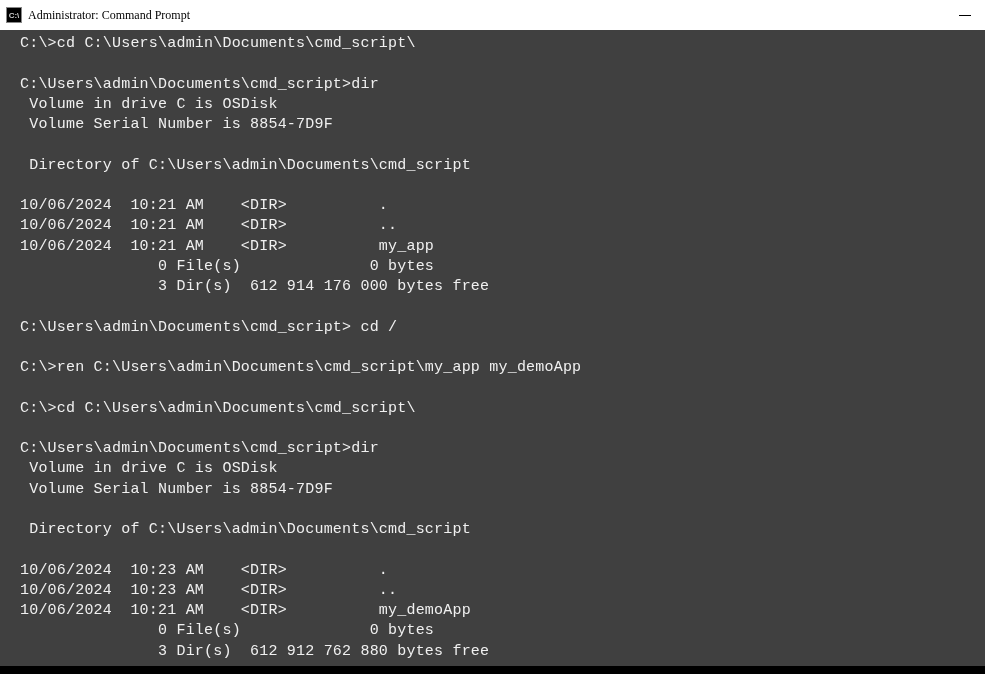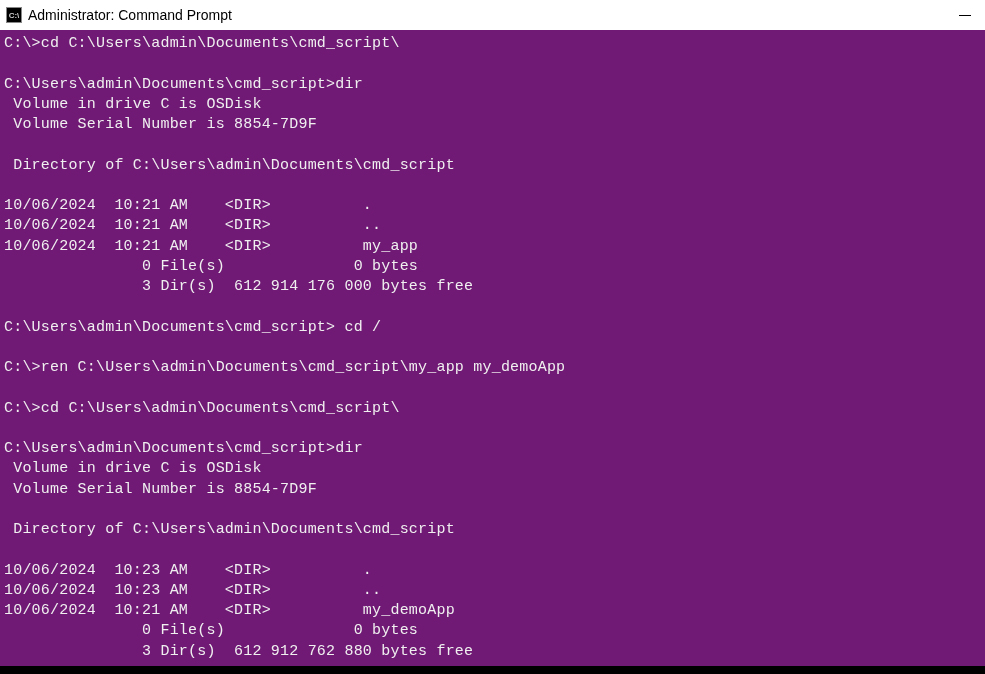--- a/index.html
+++ b/index.html
@@ -35,39 +35,39 @@
       border: 1px solid #888;
       display: flex;
       align-items: center;
       justify-content: center;
       font-size: 8px;
       color: #ccc;
       font-family: "Segoe UI", sans-serif;
       font-weight: bold;
     }
     .title-text {
-      font-family: Liberation Sans, sans-serif;
-      font-size: 14px;
+      font-family: Liberation Serif, serif;
+      font-size: 12px;
       color: #000;
     }
     .window-controls {
       display: flex;
       gap: 14px;
       align-items: center;
       padding-right: 8px;
     }
     .min-btn {
       width: 12px;
       height: 1px;
       background: #000;
     }
     .terminal {
-      background: #701a75;
+      background: #404040;
       color: #f0f0f0;
-      padding: 4px 4px;
+      padding: 4px 20px;
       line-height: 1.35;
       white-space: pre;
       letter-spacing: 0.2px;
     }
     .line {
       min-height: 19px;
     }
   </style>
 </head>
 <body>

